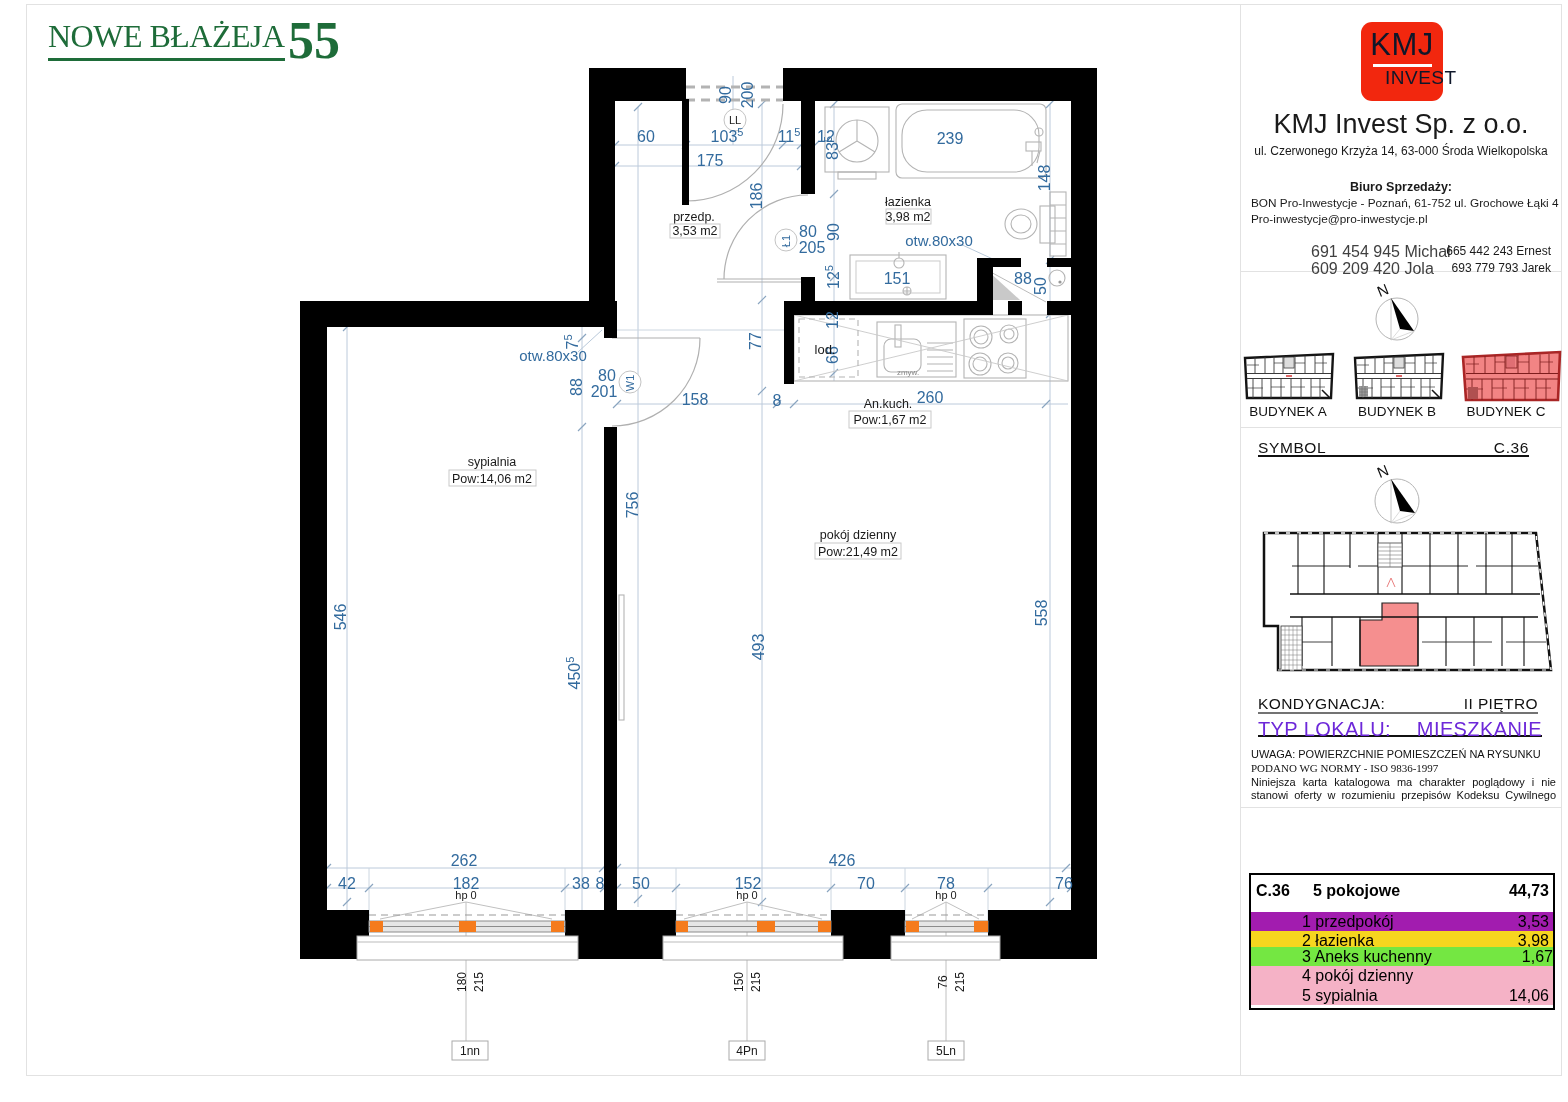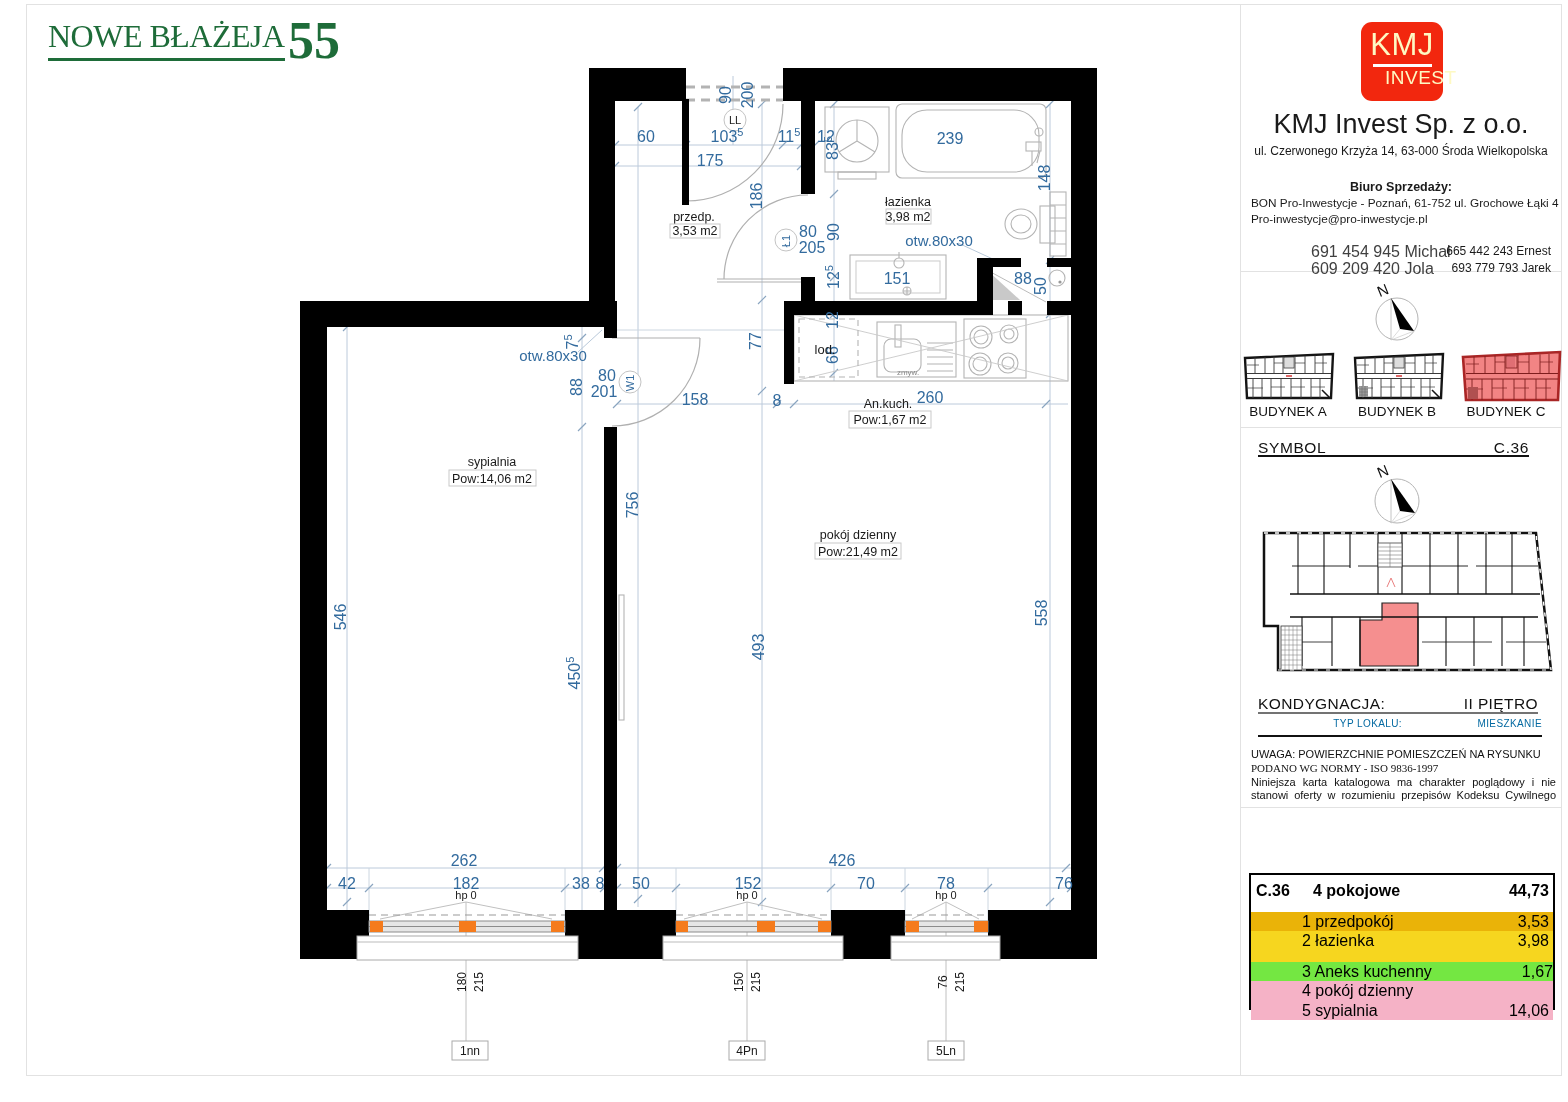--- a/index.html
+++ b/index.html
@@ -281,21 +281,21 @@
 <text x="890" y="424">Pow:1,67 m2</text>
 <text x="858" y="556">Pow:21,49 m2</text>
 <text x="492" y="483">Pow:14,06 m2</text>
 <text x="470" y="1055" font-size="12">1nn</text>
 <text x="747" y="1055" font-size="12">4Pn</text>
 <text x="946" y="1055" font-size="12">5Ln</text>
 </g>
 </g>
 </svg>
 
-<div class="abs" style="left:1361px;top:22px;width:82px;height:79px;background:#f2270e;border-radius:11px;color:#fef9c3;text-align:center;">
+<div class="abs" style="left:1361px;top:22px;width:82px;height:79px;background:#f2270e;border-radius:11px;color:#0f172a;text-align:center;">
   <div style="font-size:31px;line-height:34px;letter-spacing:0.5px;margin-top:6px;">KMJ</div>
   <div style="width:59px;height:2.5px;background:#fff;margin:2px auto 1px;"></div>
   <div style="font-size:19px;line-height:20px;letter-spacing:0.5px;margin-left:24px;">INVEST</div>
 </div>
 <div class="abs" style="left:1241px;top:109px;width:320px;text-align:center;color:#1a1a1a;">
   <div style="font-size:27px;">KMJ Invest Sp. z o.o.</div>
   <div style="font-size:12px;margin-top:4px;white-space:nowrap;">ul. Czerwonego Krzyża 14, 63-000 Środa Wielkopolska</div>
 </div>
 <div class="abs" style="left:1241px;top:180px;width:320px;text-align:center;color:#1a1a1a;font-size:12.5px;font-weight:bold;">Biuro Sprzedaży:</div>
 <div class="abs" style="left:1251px;top:196px;width:312px;color:#1a1a1a;font-size:11.8px;line-height:15.5px;white-space:nowrap;">BON Pro-Inwestycje - Poznań, 61-752 ul. Grochowe Łąki 4<br>Pro-inwestycje@pro-inwestycje.pl</div>
@@ -378,40 +378,40 @@
 
  <path d="M40,87 v49 M70,87 v49 M98,87 v49 M156,87 v49 M184,87 v49 M212,87 v49 M240,87 v49 M262,87 v49" stroke="#111" stroke-width="1.1" fill="none"></path>
  <path d="M30,112 h40 M160,112 h70 M244,112 h40" stroke="#111" stroke-width="0.8" fill="none"></path>
 
  <rect x="19" y="96" width="21" height="44" fill="#fff" stroke="#333" stroke-width="0.8"></rect>
  <path d="M19,100 h21 M19,105 h21 M19,110 h21 M19,115 h21 M19,120 h21 M19,125 h21 M19,130 h21 M19,135 h21 M23,96 v44 M27,96 v44 M31,96 v44 M35,96 v44" stroke="#777" stroke-width="0.5" fill="none"></path>
  <path d="M16,140 L289,140" fill="none" stroke="#fff" stroke-width="1.2" stroke-dasharray="4,8"></path>
 </svg>
 
 <div class="abs" style="left:1258px;top:695px;width:280px;border-bottom:2px solid #737373;height:17px;font-size:15.5px;color:#111;letter-spacing:0.4px;">KONDYGNACJA:<span style="float:right">II PIĘTRO</span></div>
-<div class="abs" style="left:1258px;top:718px;width:284px;border-bottom:2px solid #111;height:17px;font-size:10px;color:#0369a1;letter-spacing:0.4px;text-align:center;">TYP LOKALU:<span style="float:right">MIESZKANIE</span></div>
+<div class="abs" style="left:1258px;top:718px;width:284px;border-bottom:2px solid #111;height:17px;font-size:20px;color:#6d28d9;letter-spacing:0.4px;">TYP LOKALU:<span style="float:right">MIESZKANIE</span></div>
 
 <div class="abs" style="left:1251px;top:748px;width:305px;color:#111;font-size:11px;line-height:13.8px;">
  <div style="white-space:nowrap;">UWAGA: POWIERZCHNIE POMIESZCZEŃ NA RYSUNKU</div>
  <div style="white-space:nowrap;font-family:Liberation Serif, serif;">PODANO WG NORMY - ISO 9836-1997</div>
  <div style="text-align:justify;text-align-last:justify;">Niniejsza karta katalogowa ma charakter poglądowy i nie</div>
  <div style="text-align:justify;text-align-last:justify;">stanowi oferty w rozumieniu przepisów Kodeksu Cywilnego</div>
 </div>
 
 <div class="abs" style="left:1249px;top:873px;width:302px;height:133px;border:2.5px solid #000;font-size:16px;color:#000;">
  <div style="height:37px;font-weight:bold;position:relative;">
    <span style="position:absolute;left:5px;top:7px;">C.36</span>
-   <span style="position:absolute;left:62px;top:7px;">4 pokojowe</span>
+   <span style="position:absolute;left:62px;top:7px;">5 pokojowe</span>
    <span style="position:absolute;right:4px;top:7px;">44,73</span>
  </div>
- <div style="height:19.2px;background:#eab308;position:relative;">
+ <div style="height:19.2px;background:#a21caf;position:relative;">
       <span style="position:absolute;left:51px;top:1px;">1 przedpokój</span>
       <span style="position:absolute;right:4px;top:1px;">3,53</span>
     </div>
- <div style="height:31px;background:#f6d61f;position:relative;">
+ <div style="height:16px;background:#f6d61f;position:relative;">
       <span style="position:absolute;left:51px;top:1px;">2 łazienka</span>
       <span style="position:absolute;right:4px;top:1px;">3,98</span>
     </div>
  <div style="height:19.2px;background:#74e742;position:relative;">
       <span style="position:absolute;left:51px;top:1px;">3 Aneks kuchenny</span>
       <span style="position:absolute;right:0;top:1px;">1,67</span>
     </div>
  <div style="height:19.2px;background:#f5b2c6;position:relative;">
       <span style="position:absolute;left:51px;top:1px;">4 pokój dzienny</span>
       <span style="position:absolute;right:4px;top:1px;margin-top:20px;">21,49</span>

